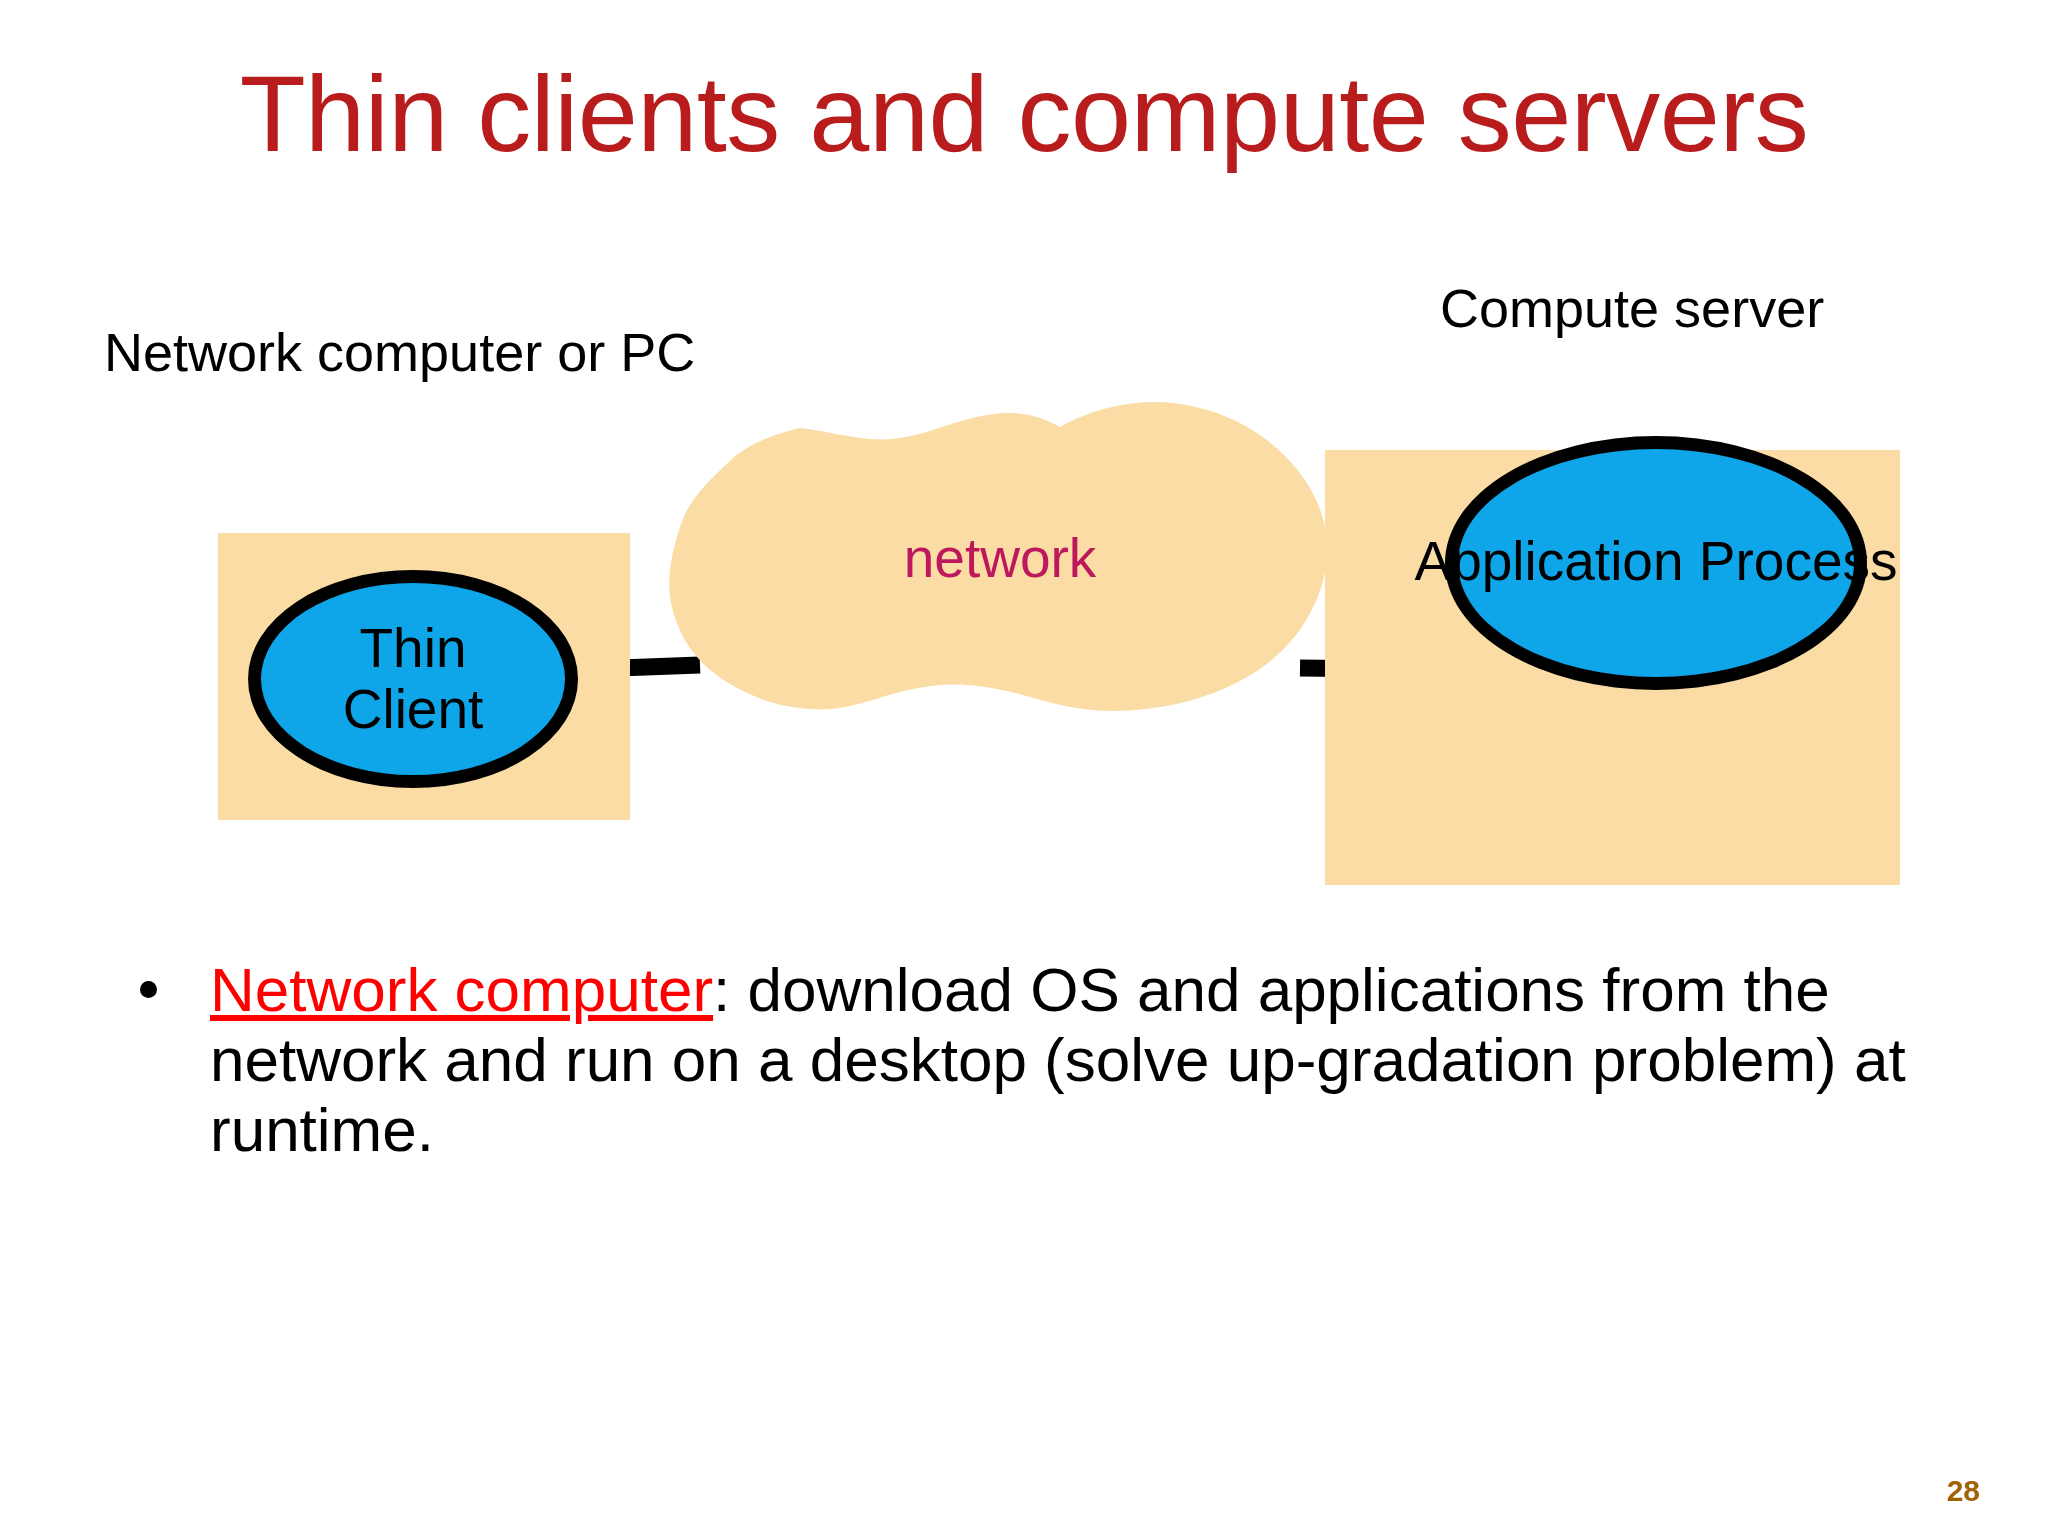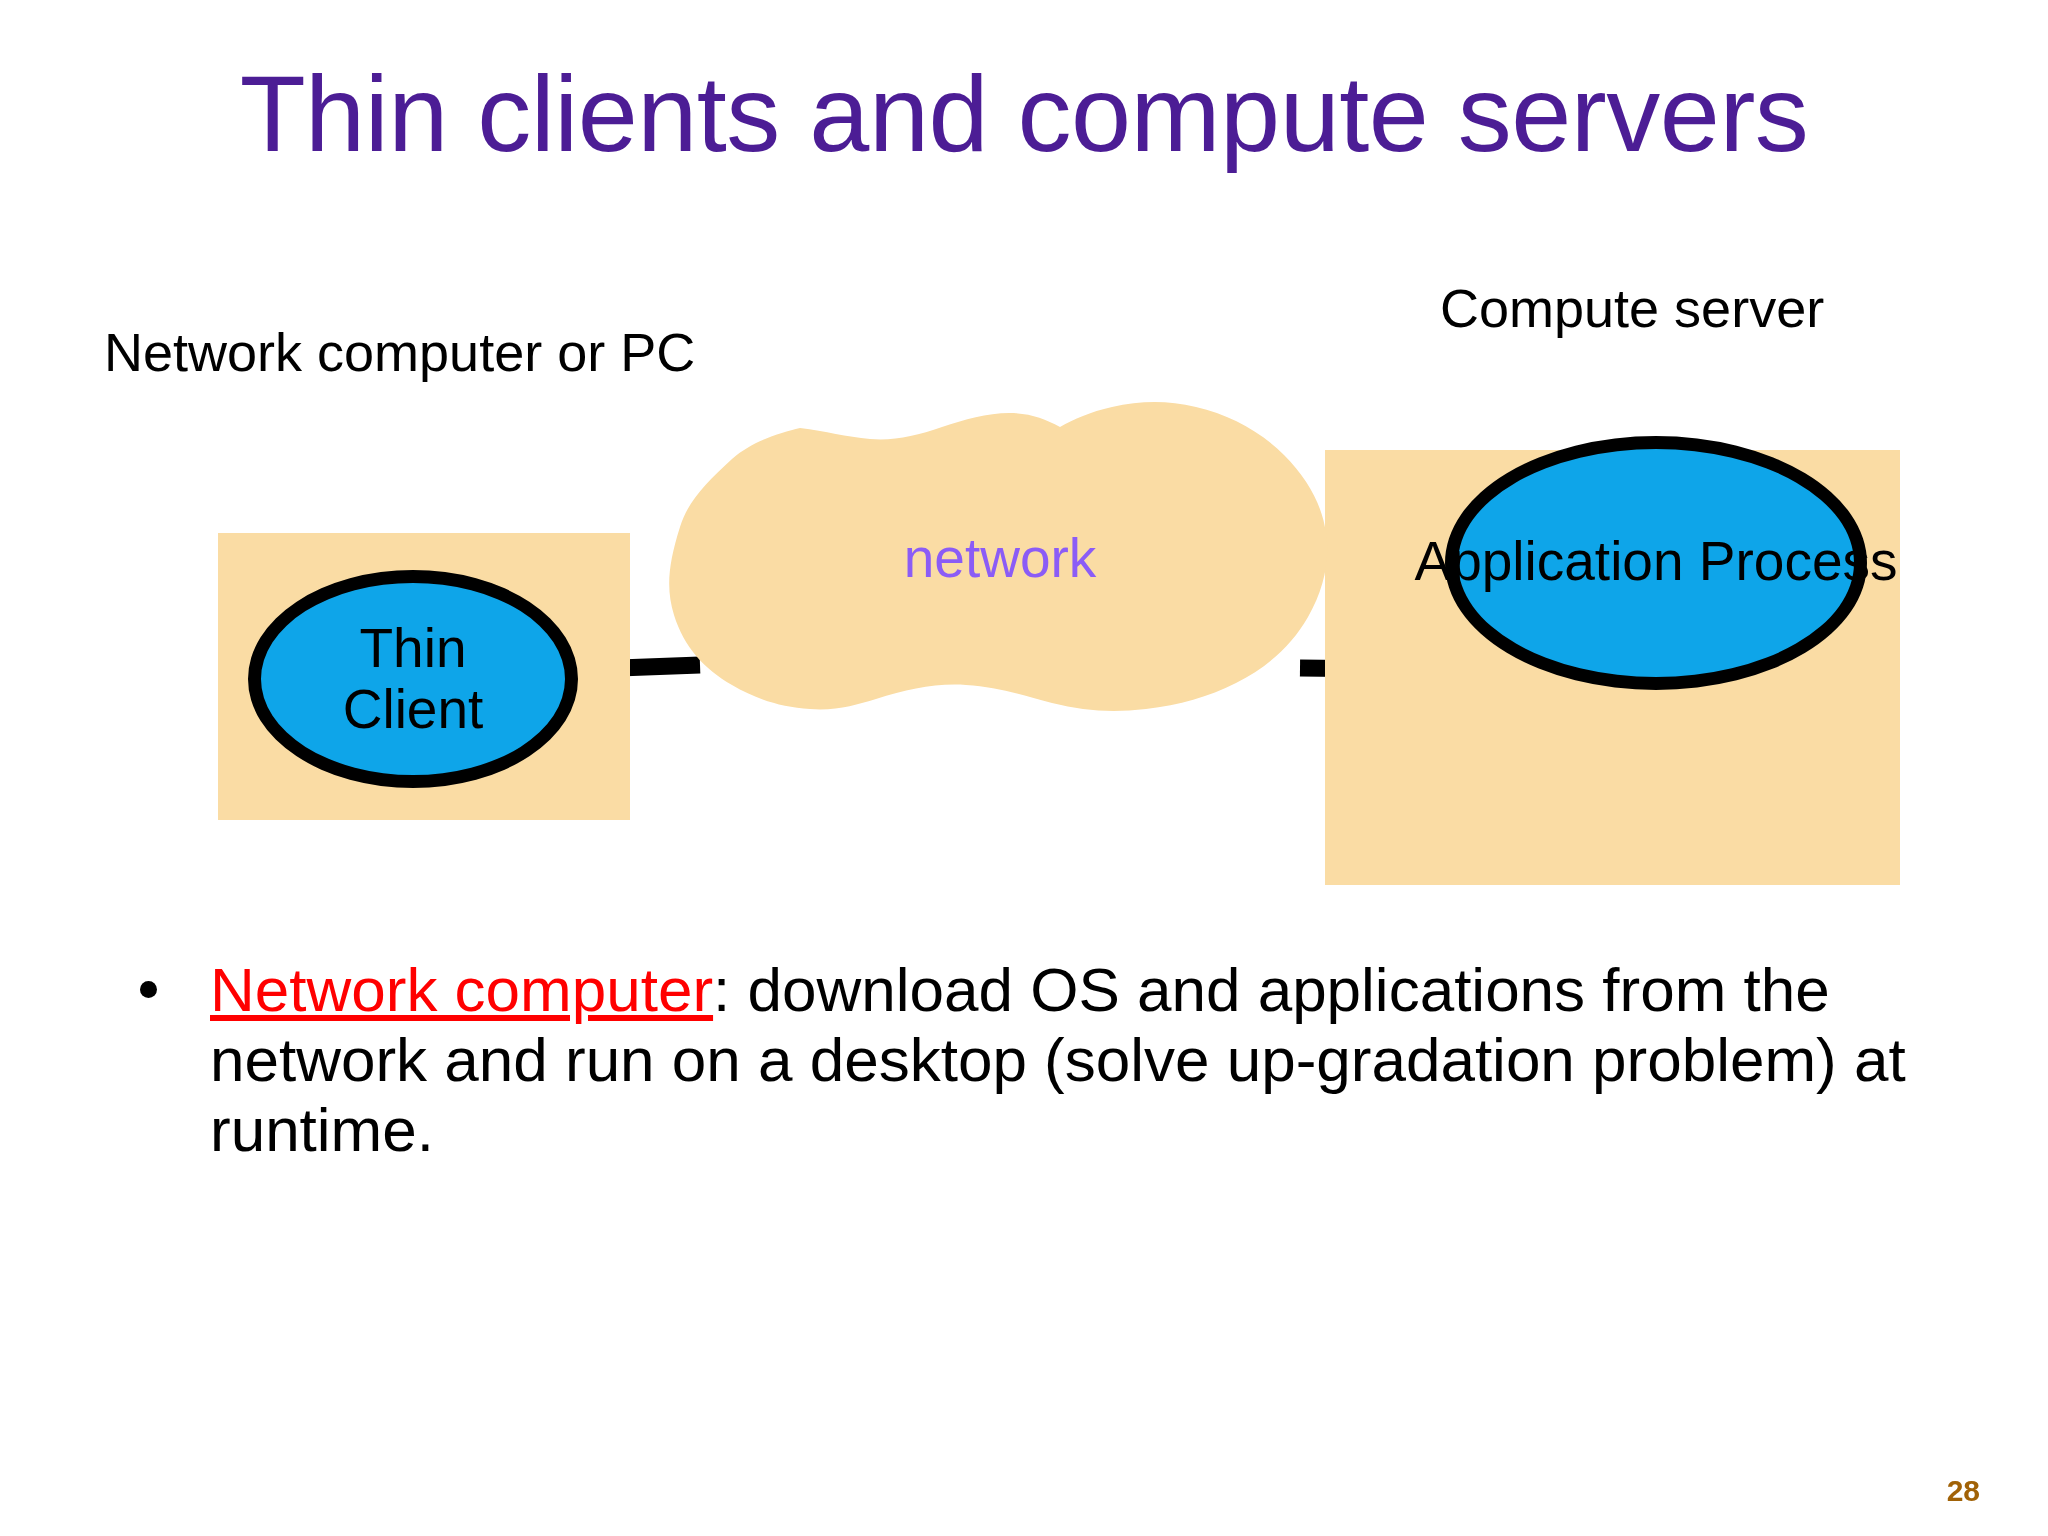--- a/index.html
+++ b/index.html
@@ -21,21 +21,21 @@
     background: #ffffff;
   }
 
   
   .slide-title {
     position: absolute;
     left: 0;
     top: 58px;
     width: 2048px;
     text-align: center;
-    color: #4c1d95;
+    color: #b91c1c;
     font-size: 108px;
     line-height: 112px;
     font-weight: normal;
     letter-spacing: -0.5px;
     white-space: nowrap;
   }
 
   
   .diagram {
     position: absolute;
@@ -116,21 +116,21 @@
   .cloud-label {
     position: absolute;
     left: 660px;
     top: 133px;
     width: 680px;
     height: 330px;
     display: flex;
     align-items: center;
     justify-content: center;
     font-size: 55px;
-    color: #8b5cf6;
+    color: #be185d;
   }
 
   .link-svg {
     position: absolute;
     left: 0;
     top: 0;
     width: 2048px;
     height: 660px;
     pointer-events: none;
   }

